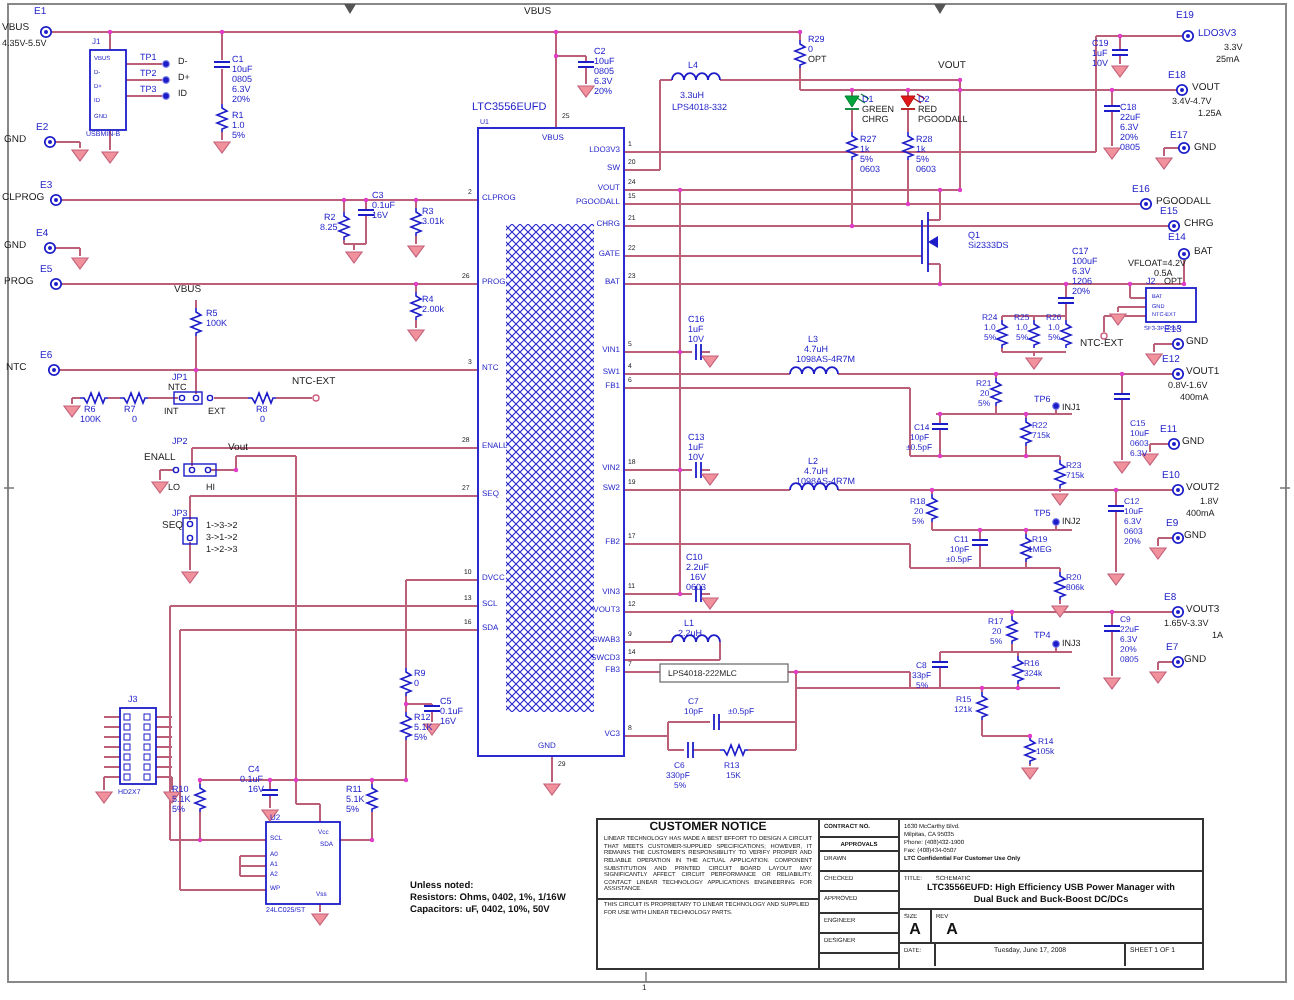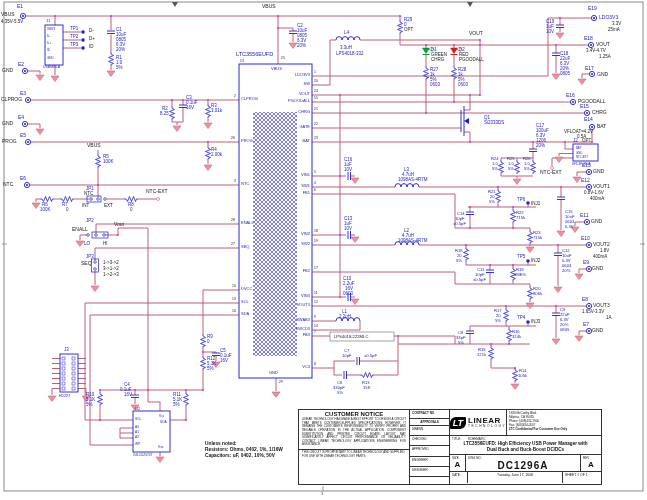--- a/index.html
+++ b/index.html
@@ -779,27 +779,20 @@
         <div class="row sig">DRAWN</div>
         <div class="row sig">CHECKED</div>
         <div class="row sig">APPROVED</div>
         <div class="row sig">ENGINEER</div>
         <div class="row sig">DESIGNER</div>
       </div>
   </div>
 
   <div class="tb main">
     <div class="mrow" style="height:26px;">
-      <div class="logo-cell">
-        <span class="lt">LT</span>
-        <span class="brand">
-          <div class="b1">LINEAR</div>
-          <div class="b2">TECHNOLOGY</div>
-        </span>
-      </div>
       <div class="addr-cell">
         <div id="addr-lines">
             <div>1630 McCarthy Blvd.</div>
             <div>Milpitas, CA 95035</div>
             <div>Phone: (408)432-1900</div>
             <div>Fax: (408)434-0507</div>
           </div>
         <div class="conf">LTC Confidential For Customer Use Only</div>
       </div>
     </div>
@@ -807,24 +800,20 @@
       <span class="tlab">TITLE:</span>
       <span class="tlab" style="margin-left:6px;">SCHEMATIC</span>
       <div class="ttl">LTC3556EUFD: High Efficiency USB Power Manager with</div>
       <div class="ttl">Dual Buck and Buck-Boost DC/DCs</div>
     </div>
     <div class="srow" style="height:16px;">
       <div class="scell" style="width:16px;">
         <div class="tlab">SIZE</div>
         <div class="bigA">A</div>
       </div>
-      <div class="scell" style="flex:1;">
-        <div class="tlab">DWG NO.</div>
-        <div class="dwg">DC1296A</div>
-      </div>
       <div class="scell" style="width:20px;border-right:none;">
         <div class="tlab">REV</div>
         <div class="bigA">A</div>
       </div>
     </div>
     <div class="drow" style="height:11px;">
       <div class="dcell" style="width:18px;border-right:1px solid #333;">DATE:</div>
       <div class="dcell" style="flex:1;text-align:center;font-size:3.4px;border-right:1px solid #333;">Tuesday, June 17, 2008</div>
       <div class="dcell" style="width:38px;font-size:3.4px;">SHEET   1   OF   1</div>
     </div>

